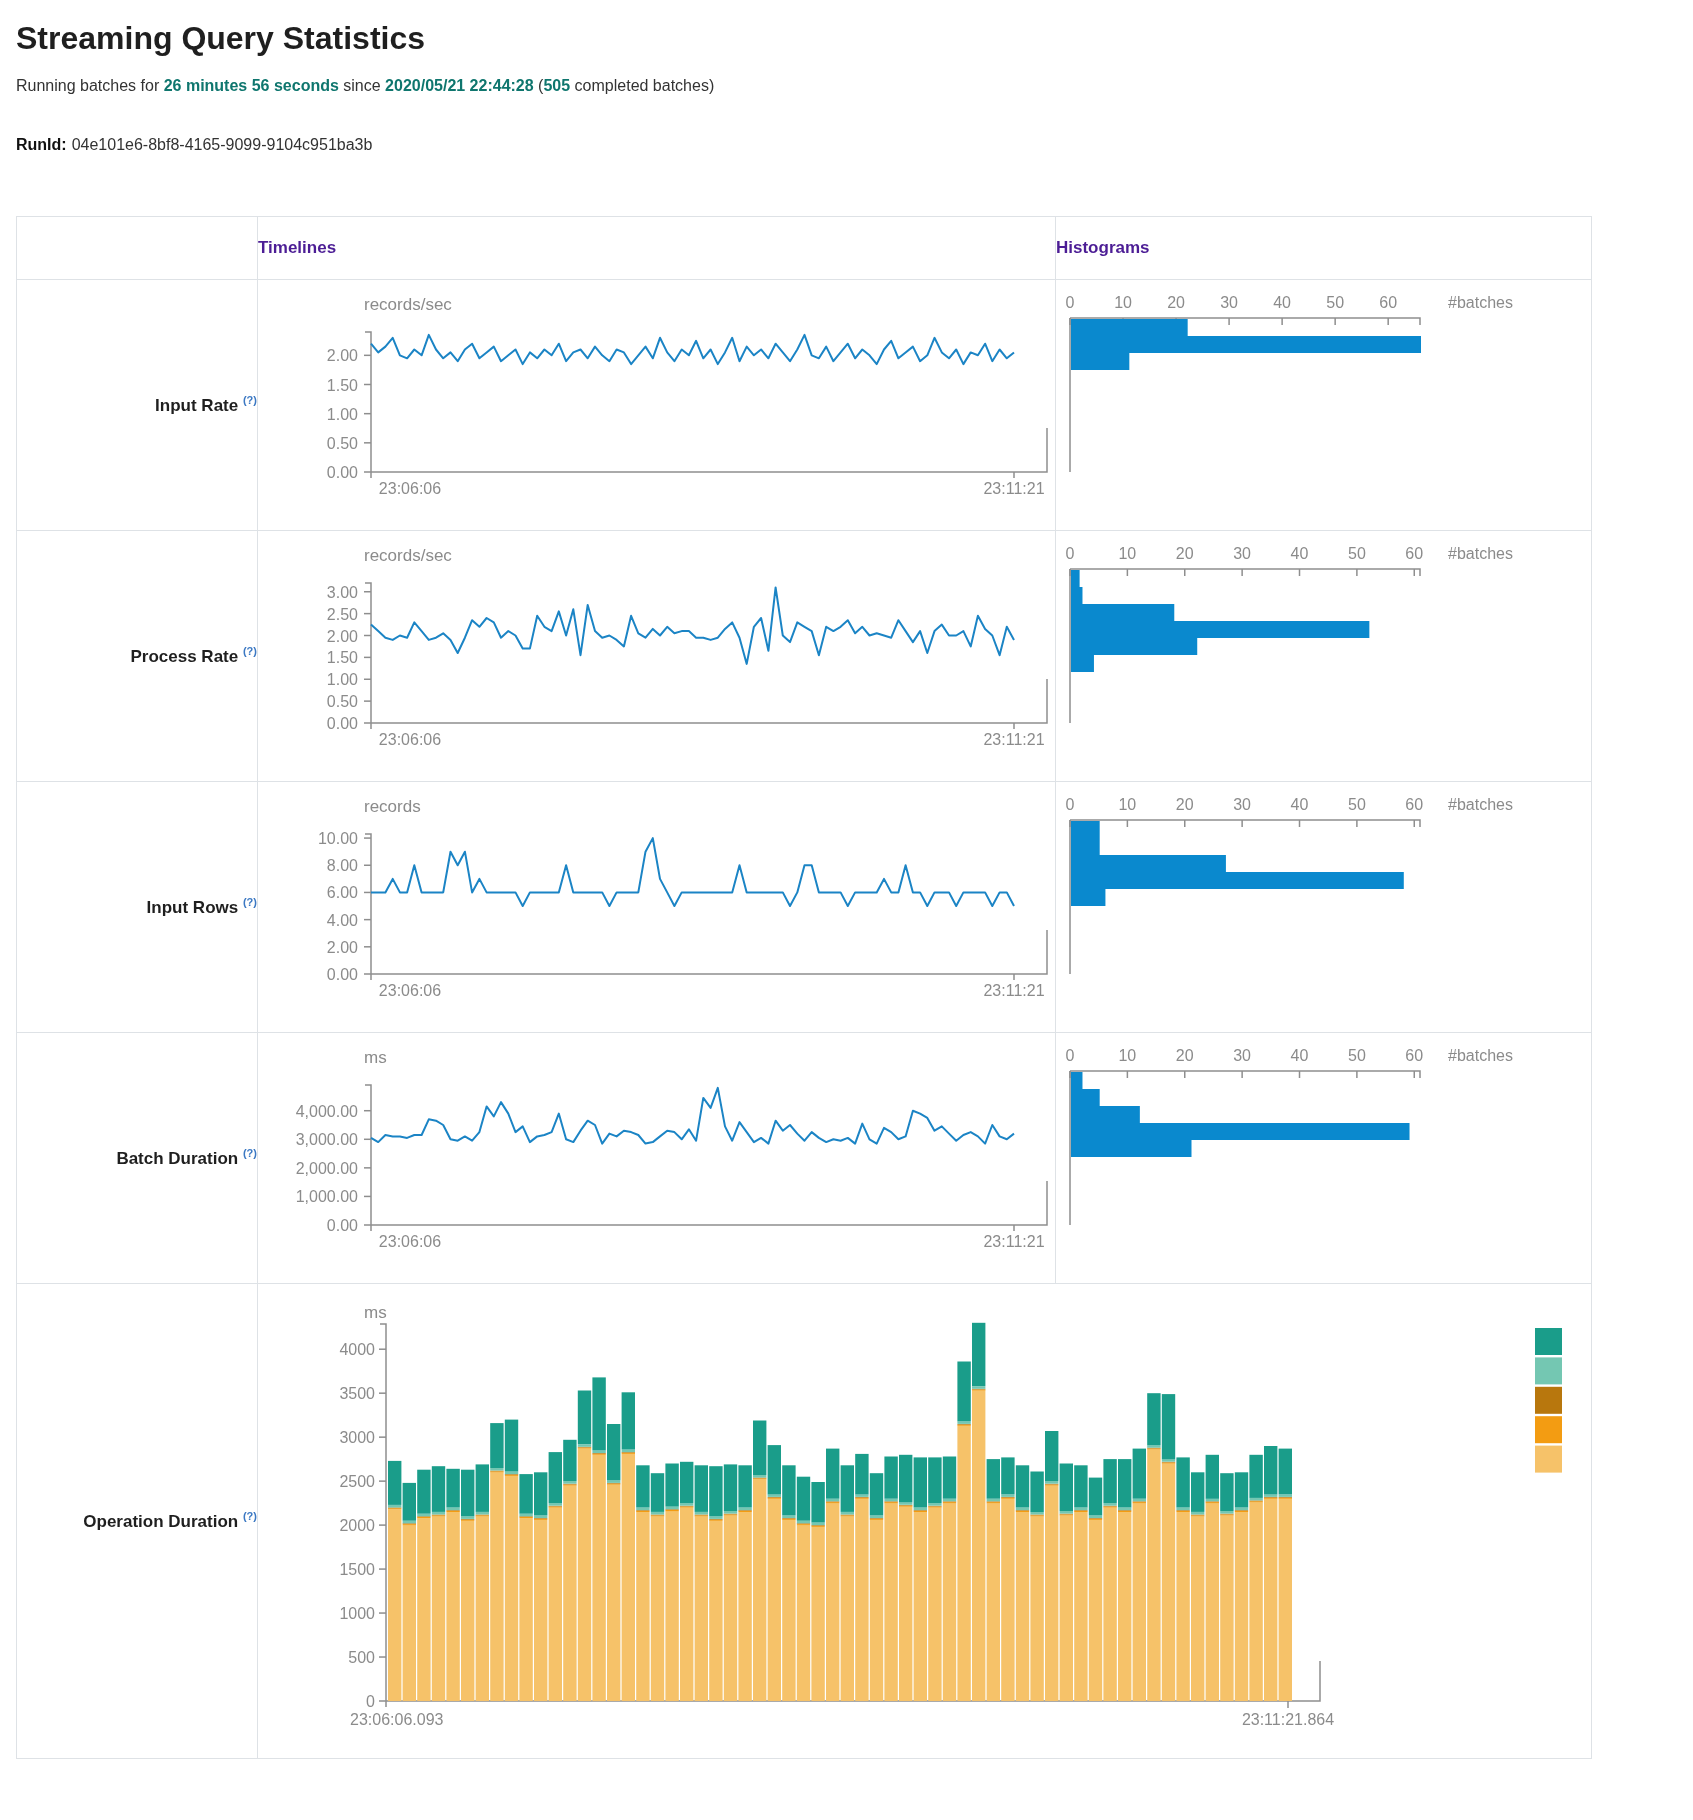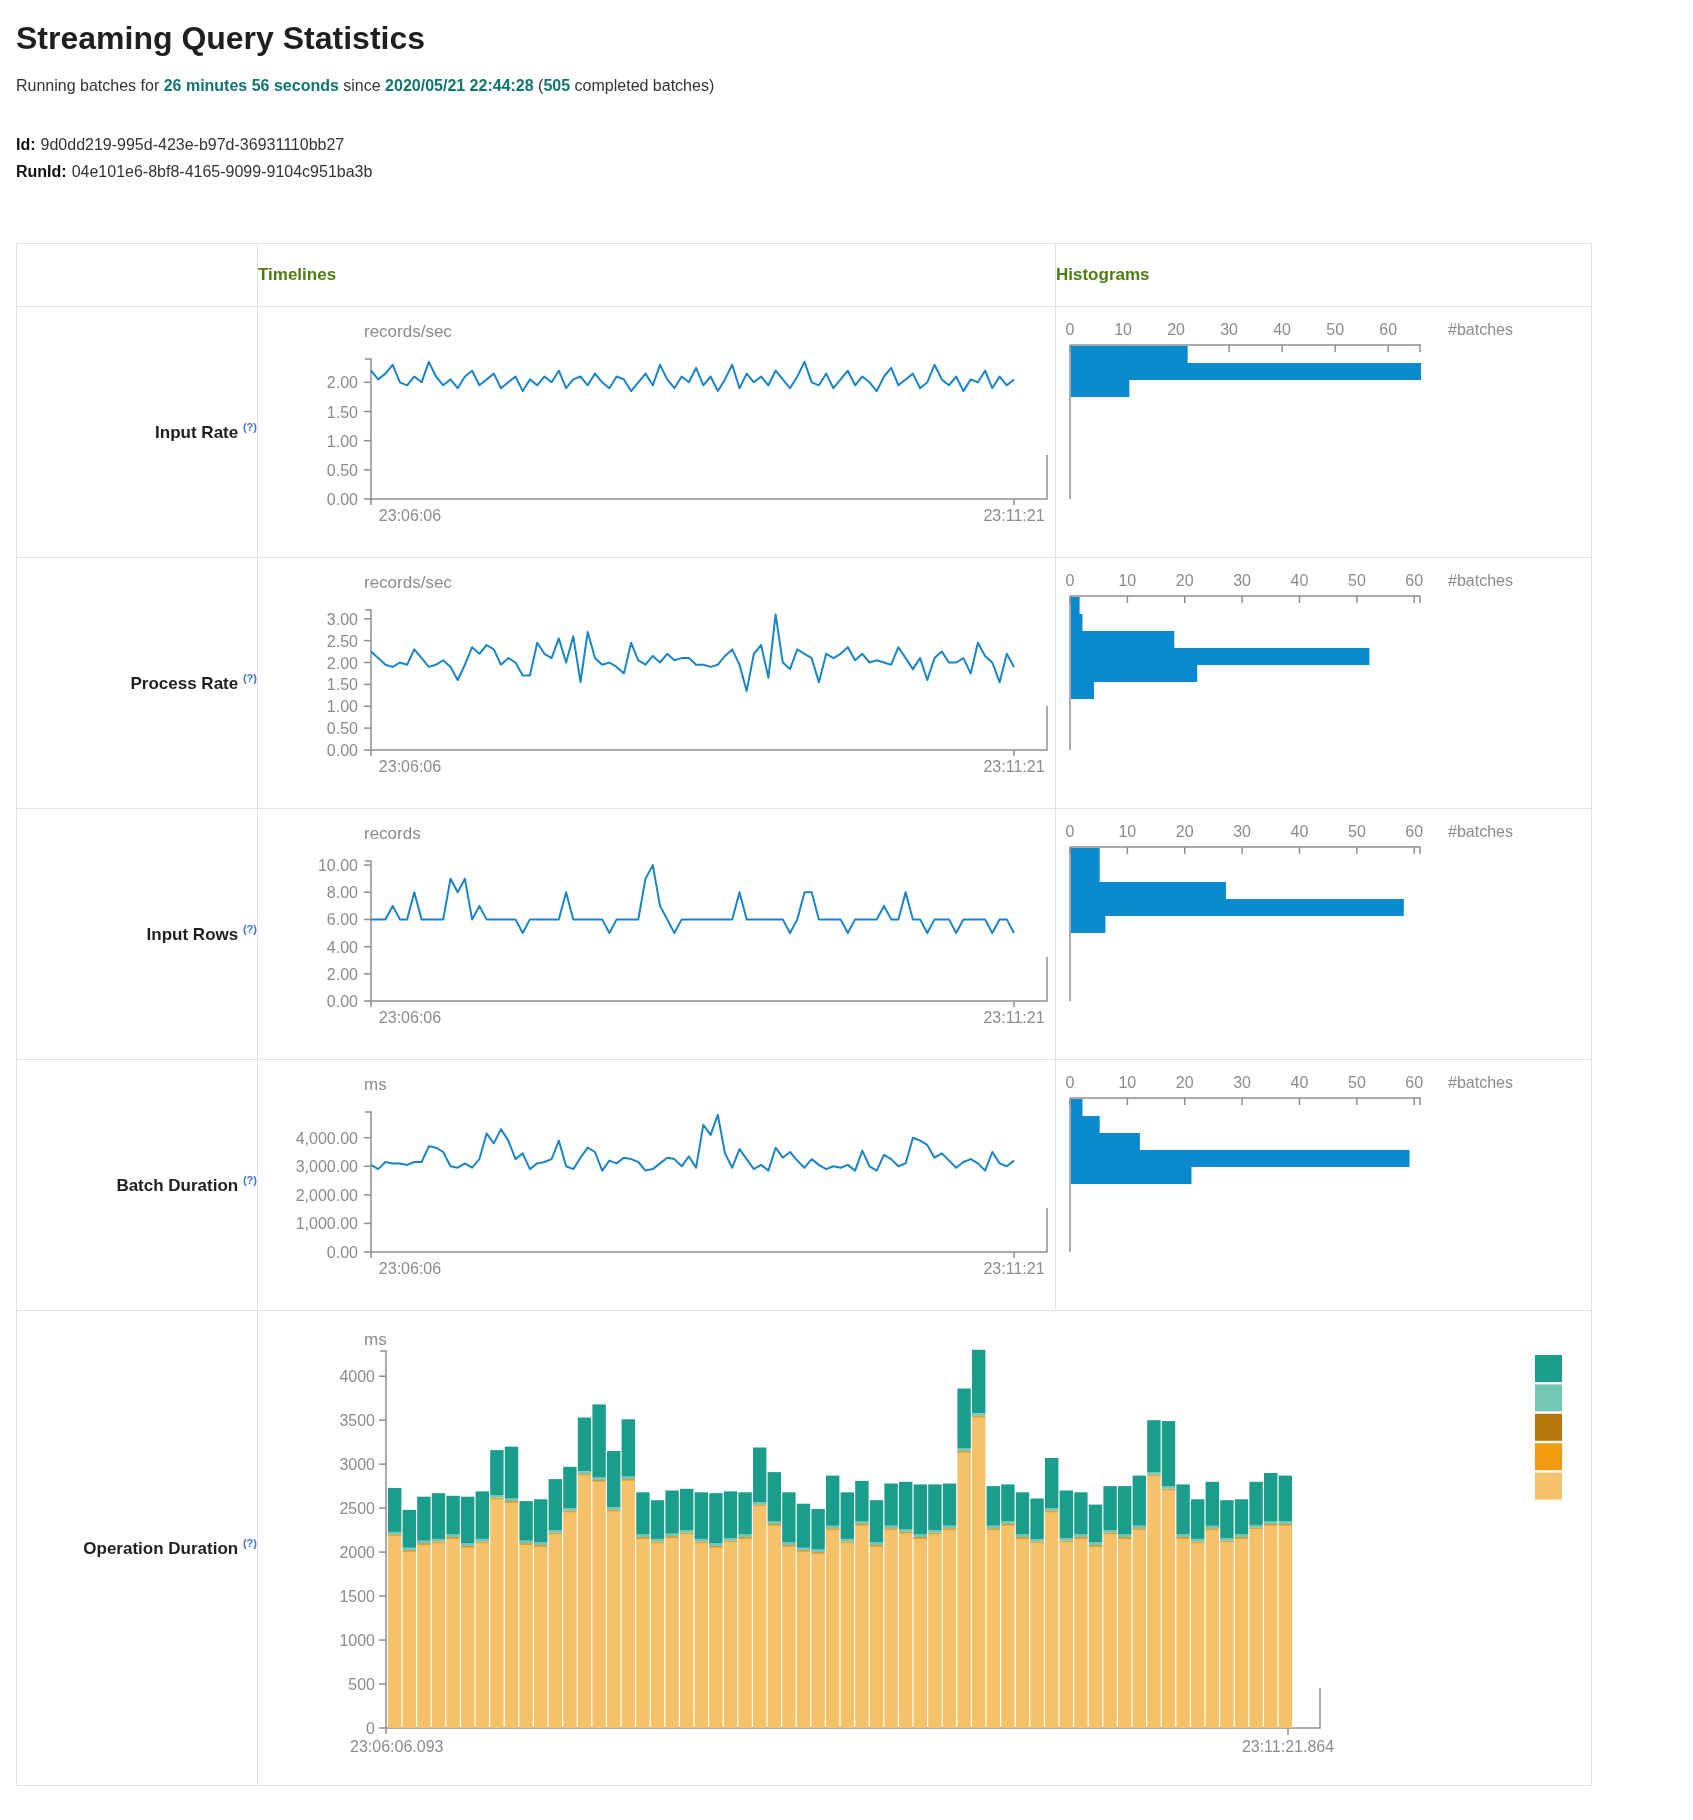--- a/index.html
+++ b/index.html
@@ -5,39 +5,38 @@
   html,body{margin:0;padding:0;background:#fff;}
   body{width:1693px;font-family:"Liberation Sans","DejaVu Sans",sans-serif;color:#333;padding:14px 0 0 16px;box-sizing:border-box;}
   h1{font-size:32px;font-weight:bold;color:#1f1f1f;margin:6px 0 20px 0;}
   .subtitle{font-size:16px;color:#333;margin:0 0 0 0;}
   .subtitle b{color:#0f766e;}
   .meta{font-size:16px;line-height:27px;margin-top:36px;}
   .meta .val{margin-left:5px;color:#333;}
   .meta b{color:#111;}
   table.stats{border-collapse:collapse;table-layout:fixed;width:1575px;margin-top:58px;}
   table.stats th,table.stats td{border:1px solid #dee2e6;padding:0;}
-  thead th{height:62px;text-align:left;vertical-align:middle;font-size:17px;font-weight:bold;color:#4d7c0f;padding-left:15px;background:#fff;}
+  thead th{height:62px;text-align:left;vertical-align:middle;font-size:17px;font-weight:bold;color:#4c1d95;padding-left:15px;background:#fff;}
   td.row-label{vertical-align:middle;padding-left:14px;font-size:17px;font-weight:bold;color:#1f1f1f;text-align:right;}
   sup.help{color:#3b78c3;font-size:11px;font-weight:bold;cursor:pointer;}
   td.chart-cell{vertical-align:top;}
   tr.data-row{height:251px;}
   tr.op-row{height:475px;}
   .chart{line-height:0;}
   .chart svg{display:block;}
   svg text{font-family:"Liberation Sans","DejaVu Sans",sans-serif;}
 </style>
 </head>
 <body>
 
 <h1>Streaming Query Statistics</h1>
 
 <p class="subtitle"><span>Running batches for </span><b>26 minutes 56 seconds</b><span> since </span><b>2020/05/21 22:44:28</b><span> (</span><b>505</b><span> completed batches)</span></p>
 
 <div class="meta">
-  <div><b>Id:</b><span class="val">9d0dd219-995d-423e-b97d-36931110bb27</span></div>
   <div><b>RunId:</b><span class="val">04e101e6-8bf8-4165-9099-9104c951ba3b</span></div>
 </div>
 
 <table class="stats">
   <colgroup>
       <col style="width:241px">
       <col style="width:798px">
       <col style="width:536px">
     </colgroup>
   <thead>

